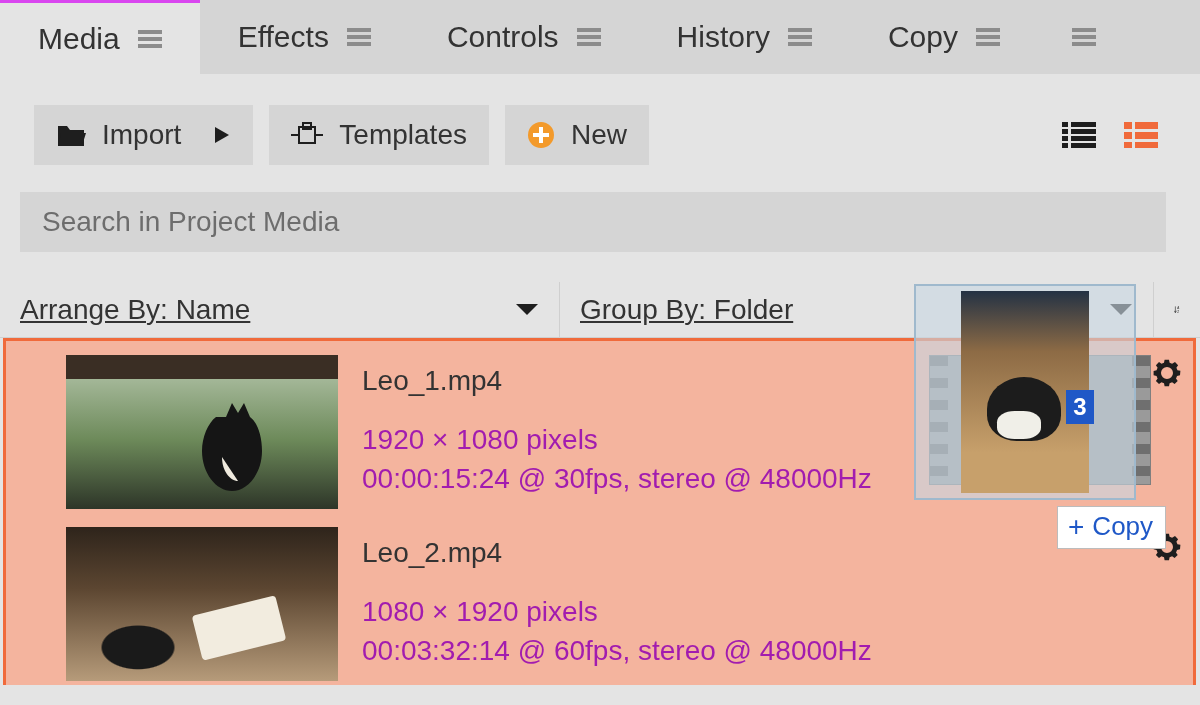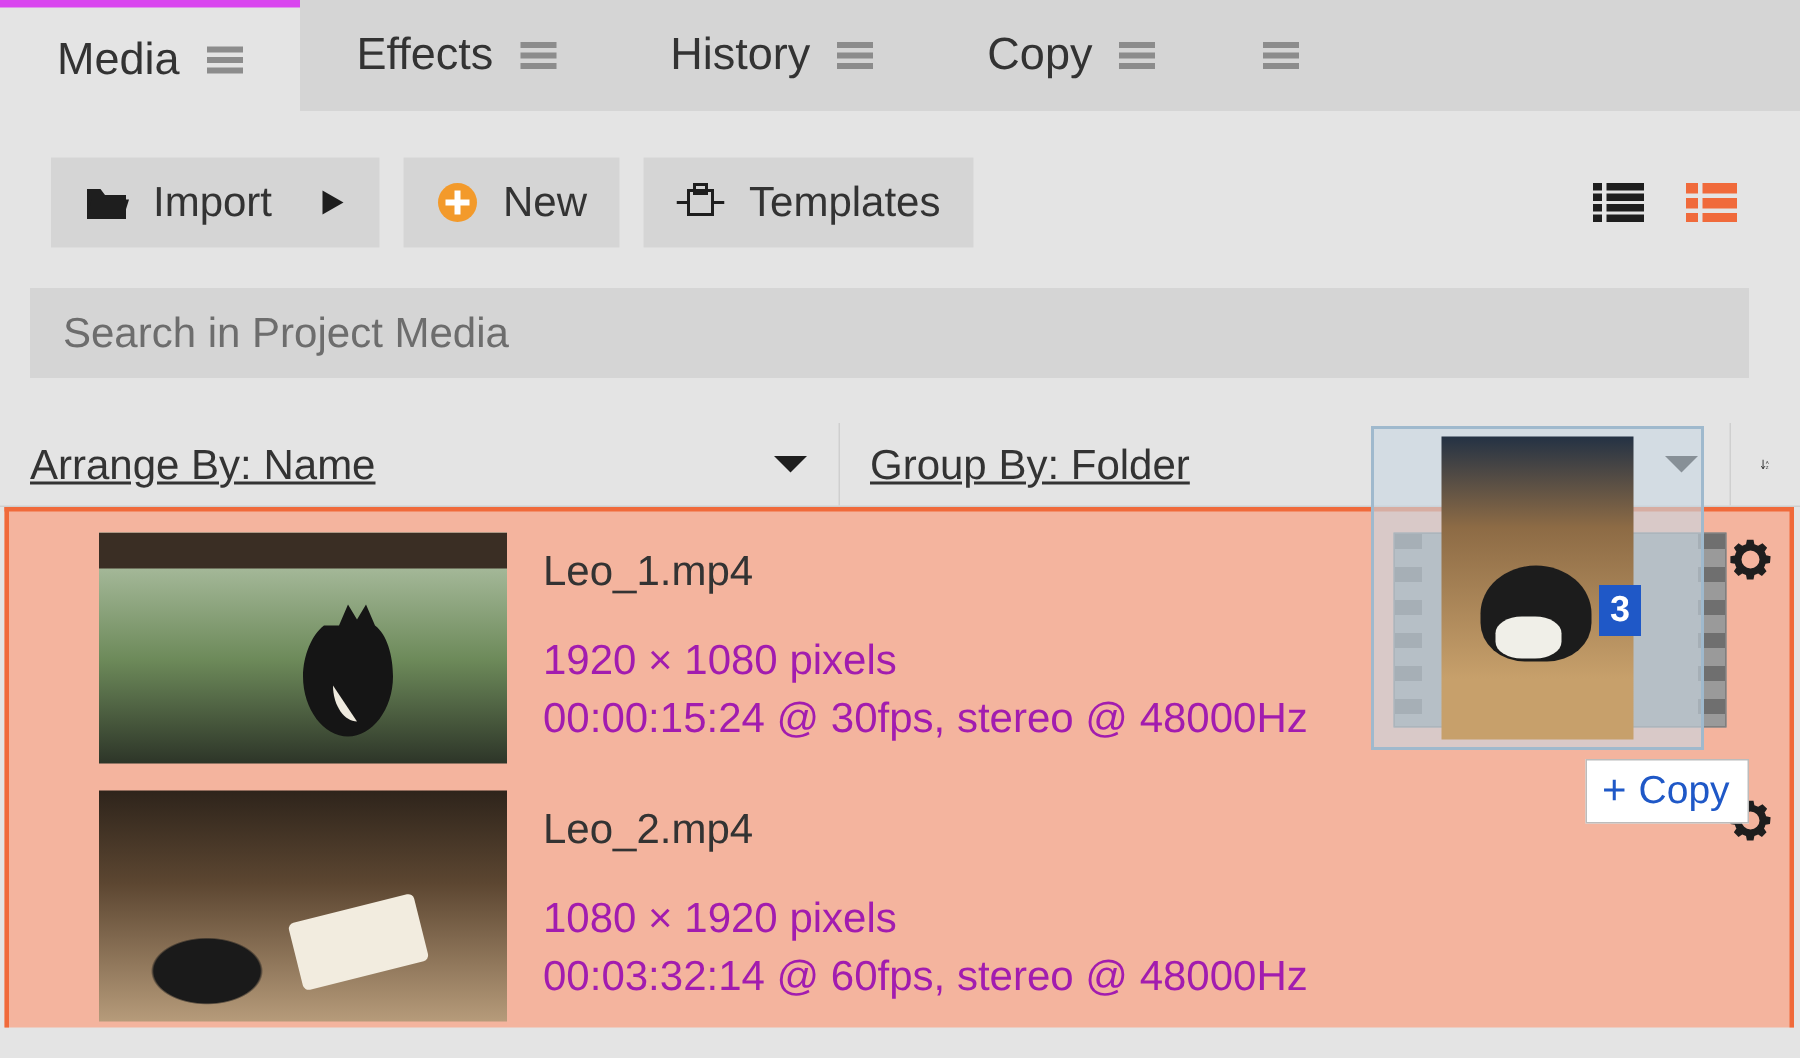--- a/index.html
+++ b/index.html
@@ -22,21 +22,21 @@
     cursor: pointer;
     user-select: none;
   }
   .tab .burger {
     width: 24px; height: 18px;
     display: flex; flex-direction: column; justify-content: space-between;
   }
   .tab .burger span { height: 4px; background: #8c8c8c; display: block; }
   .tab.active {
     background: #e4e4e4;
-    border-top: 6px solid #d946ef;
+    border-top: 4px solid #d946ef;
     padding-top: 0;
     margin-top: -1px;
     text-align: right;
   }
   .tab-spacer-burger {
     display: flex; align-items: center; padding: 0 34px; cursor: pointer;
   }
 
   
   .toolbar {
@@ -268,20 +268,28 @@
   </div>
   <div class="tab">
     <span>Effects</span>
     <span class="burger">
         <span></span>
         <span></span>
         <span></span>
       </span>
   </div>
   <div class="tab">
+    <span>Controls</span>
+    <span class="burger">
+        <span></span>
+        <span></span>
+        <span></span>
+      </span>
+  </div>
+  <div class="tab">
     <span>History</span>
     <span class="burger">
         <span></span>
         <span></span>
         <span></span>
       </span>
   </div>
   <div class="tab">
     <span>Copy</span>
     <span class="burger">
@@ -306,36 +314,36 @@
       <path d="M2 4h9l3 4h14v16H2z" fill="#1e1e1e"></path>
       <path d="M5 11h25l-4 13H2z" fill="#1e1e1e"></path>
     </svg>
     <span>Import</span>
     <svg width="18" height="18" viewBox="0 0 18 18" style="margin-left:16px;">
       <path d="M2 1l14 8-14 8z" fill="#1e1e1e"></path>
     </svg>
   </div>
 
   <div class="btn">
-    <svg width="28" height="28" viewBox="0 0 28 28">
-      <circle cx="14" cy="14" r="13" fill="#f39a2b"></circle>
-      <rect x="12" y="6" width="4" height="16" fill="#fff"></rect>
-      <rect x="6" y="12" width="16" height="4" fill="#fff"></rect>
-    </svg>
-    <span>New</span>
-  </div>
-
-  <div class="btn">
     <svg width="32" height="28" viewBox="0 0 32 28">
       <rect x="8" y="6" width="16" height="16" fill="none" stroke="#1e1e1e" stroke-width="2"></rect>
       <rect x="12" y="2" width="8" height="6" fill="none" stroke="#1e1e1e" stroke-width="2"></rect>
       <line x1="0" y1="14" x2="8" y2="14" stroke="#1e1e1e" stroke-width="2"></line>
       <line x1="24" y1="14" x2="32" y2="14" stroke="#1e1e1e" stroke-width="2"></line>
     </svg>
     <span>Templates</span>
+  </div>
+
+  <div class="btn">
+    <svg width="28" height="28" viewBox="0 0 28 28">
+      <circle cx="14" cy="14" r="13" fill="#f39a2b"></circle>
+      <rect x="12" y="6" width="4" height="16" fill="#fff"></rect>
+      <rect x="6" y="12" width="16" height="4" fill="#fff"></rect>
+    </svg>
+    <span>New</span>
   </div>
 
   <div class="spacer"></div>
 
   <div class="view-toggle">
     <span class="view-icon">
       <svg width="34" height="26" viewBox="0 0 34 26">
         <g fill="#1e1e1e">
           <rect x="0" y="0" width="6" height="5"></rect>
             <rect x="9" y="0" width="25" height="5"></rect>

